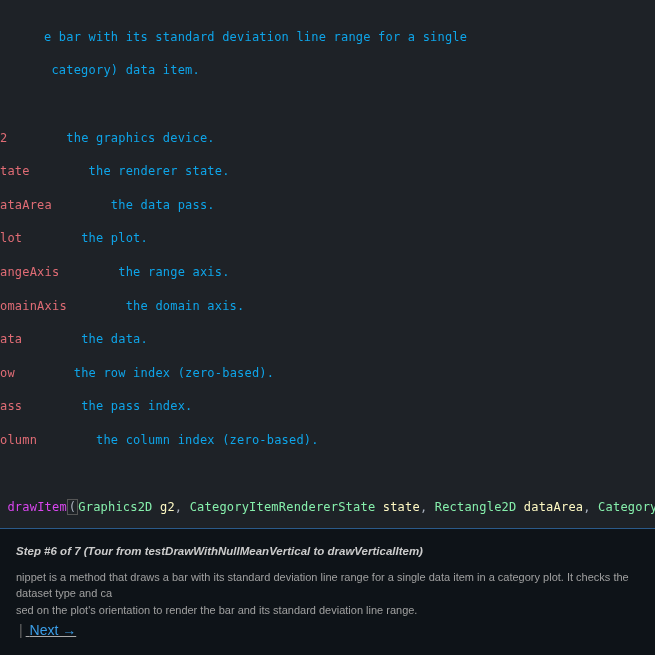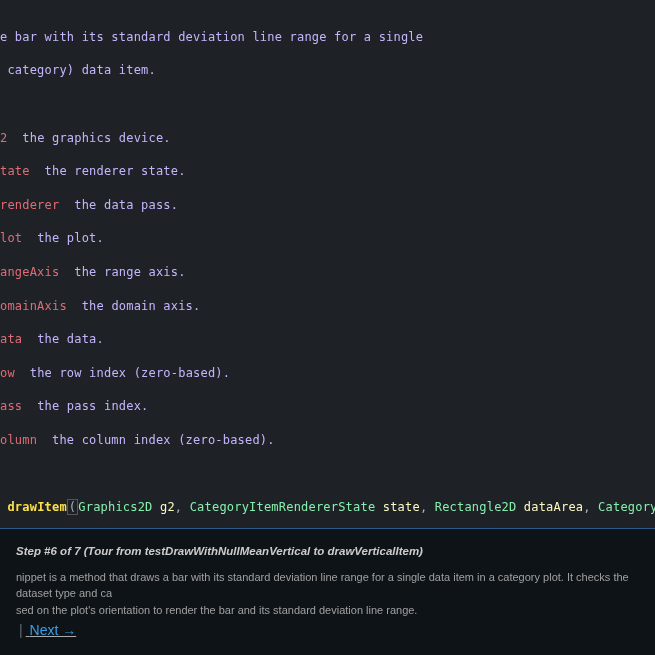--- a/index.html
+++ b/index.html
@@ -13,24 +13,24 @@
     height: 655px;
     overflow: hidden;
     position: relative;
   }
   .code-area {
     padding: 12px 0 0 0;
     white-space: pre;
     letter-spacing: 0.2px;
   }
   .line { padding-left: 0; margin-bottom: 0; }
-  .comment { color: #c4b5fd; }
+  .comment { color: #0ea5e9; padding-left: 44px; }
   .param-name { color: #e06c75; }
   .keyword { color: #c678dd; }
-  .method-name { color: #fde047; font-weight: bold; }
+  .method-name { color: #d946ef; }
   .type { color: #86efac; }
   .punct { color: #abb2bf; }
   .plain { color: #fef9c3; }
   .cursor-box { border: 1px solid #555; padding: 0 1px; }
 
   .tour-panel {
     position: absolute;
     bottom: 0;
     left: 0;
     right: 0;
@@ -60,21 +60,21 @@
 </style>
 </head>
 <body>
 
 <div class="code-area">
 <div class="line"><span class="comment">e bar with its standard deviation line range for a single</span></div>
 <div class="line"><span class="comment"> category) data item.</span></div>
 <div class="line">&nbsp;</div>
 <div class="line"><span class="param-name">2</span><span class="comment">  the graphics device.</span></div>
 <div class="line"><span class="param-name">tate</span><span class="comment">  the renderer state.</span></div>
-<div class="line"><span class="param-name">renderer</span><span class="comment">  the data pass.</span></div>
+<div class="line"><span class="param-name">ataArea</span><span class="comment">  the data pass.</span></div>
 <div class="line"><span class="param-name">lot</span><span class="comment">  the plot.</span></div>
 <div class="line"><span class="param-name">angeAxis</span><span class="comment">  the range axis.</span></div>
 <div class="line"><span class="param-name">omainAxis</span><span class="comment">  the domain axis.</span></div>
 <div class="line"><span class="param-name">ata</span><span class="comment">  the data.</span></div>
 <div class="line"><span class="param-name">ow</span><span class="comment">  the row index (zero-based).</span></div>
 <div class="line"><span class="param-name">ass</span><span class="comment">  the pass index.</span></div>
 <div class="line"><span class="param-name">olumn</span><span class="comment">  the column index (zero-based).</span></div>
 <div class="line">&nbsp;</div>
 <div class="line"> <span class="method-name">drawItem</span><span class="cursor-box">(</span><span class="type">Graphics2D</span> <span class="plain">g2</span><span class="punct">, </span><span class="type">CategoryItemRendererState</span> <span class="plain">state</span><span class="punct">, </span><span class="type">Rectangle2D</span> <span class="plain">dataArea</span><span class="punct">, </span><span class="type">CategoryPlot</span> </div>
 <div class="line">&nbsp;</div>

